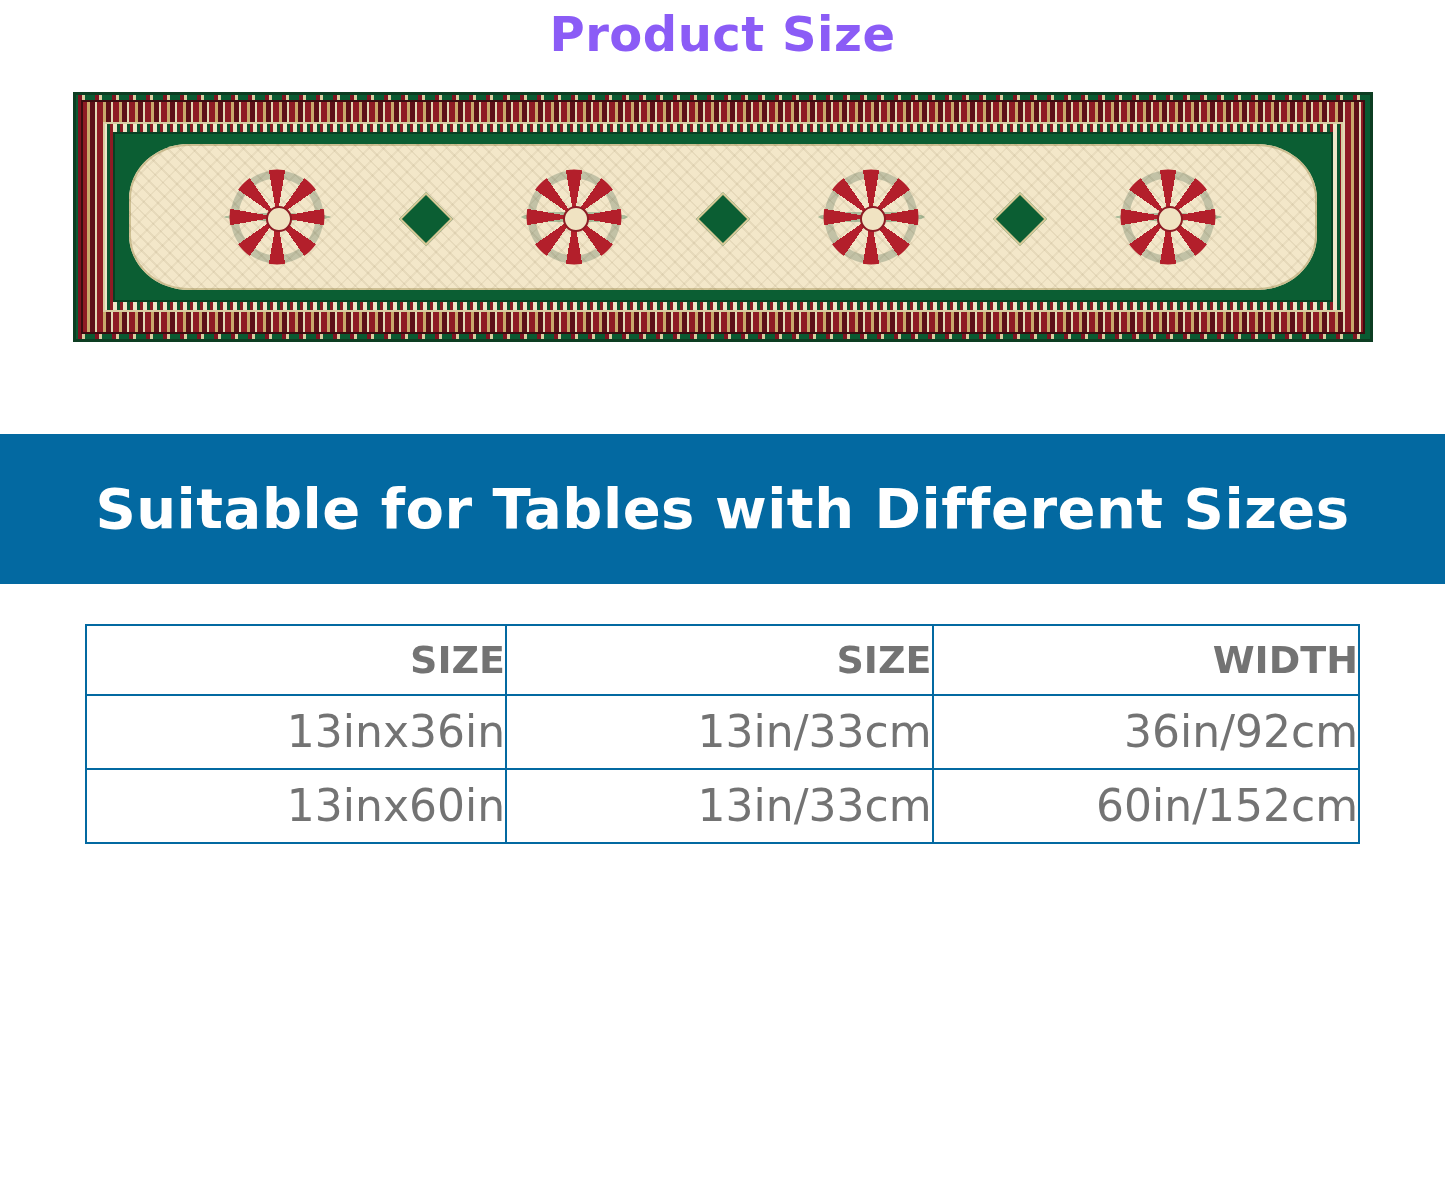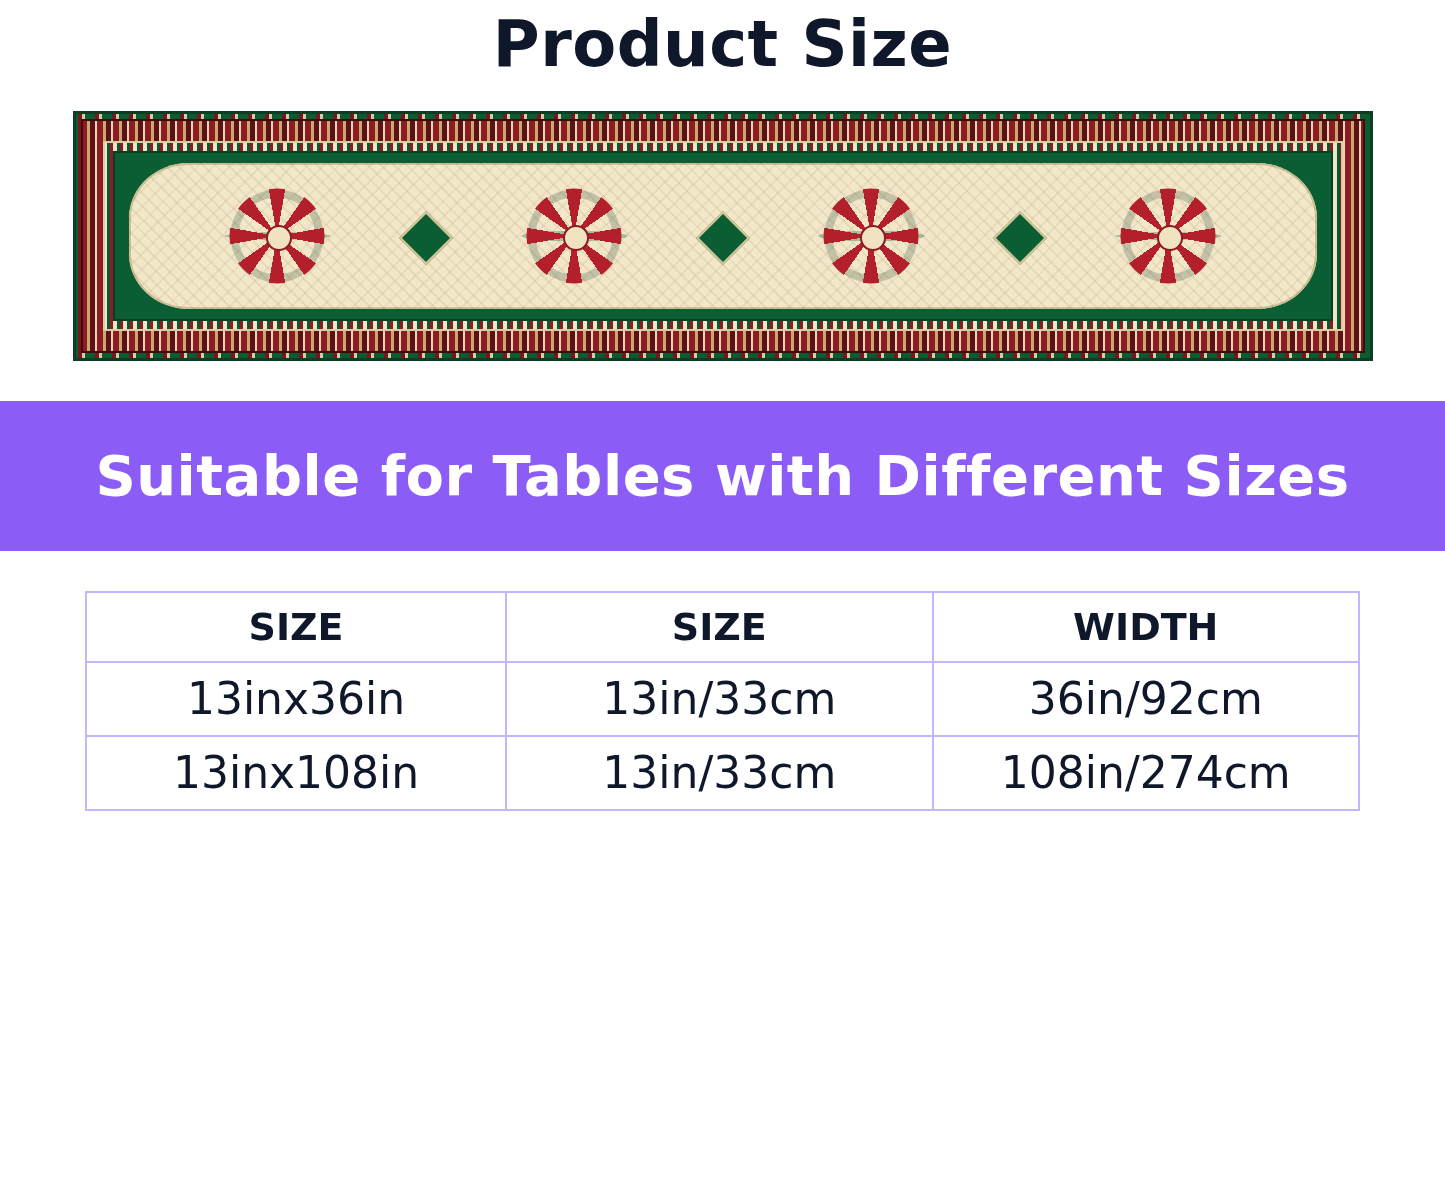--- a/index.html
+++ b/index.html
@@ -11,23 +11,23 @@
     width: 1445px;
     height: 1186px;
     font-family: "Liberation Sans", sans-serif;
     overflow: hidden;
     position: relative;
   }
 
   
   .page-title {
     text-align: center;
-    font-size: 64px;
+    font-size: 48px;
     font-weight: bold;
-    color: #0f172a;
+    color: #8b5cf6;
     letter-spacing: 0.5px;
     margin: 6px 0 0 0;
     line-height: 1.2;
     font-family: "DejaVu Sans", sans-serif;
   }
 
   
   .product-image-wrap {
     margin: 28px auto 0 auto;
     width: 1300px;
@@ -160,22 +160,22 @@
     top: 50%;
     width: 34px; height: 34px;
     margin-top: -17px;
     transform: translateX(-50%) rotate(45deg);
     background: #0b5e33;
     border: 2px solid #d6c896;
   }
 
   
   .banner {
-    margin-top: 40px;
-    background: #8b5cf6;
+    margin-top: 92px;
+    background: #0369a1;
     height: 150px;
     display: flex;
     align-items: center;
     justify-content: center;
   }
   .banner-text {
     color: #ffffff;
     font-size: 56px;
     font-weight: bold;
     letter-spacing: 0.5px;
@@ -188,23 +188,23 @@
     margin: 40px auto 0 auto;
     width: 1275px;
   }
   table.size-table {
     width: 100%;
     border-collapse: collapse;
     table-layout: fixed;
   }
   table.size-table th,
   table.size-table td {
-    border: 2px solid #c4b5fd;
-    text-align: center;
-    color: #0f172a;
+    border: 2px solid #0369a1;
+    text-align: right;
+    color: #737373;
     font-family: "DejaVu Sans", sans-serif;
     padding: 0;
   }
   table.size-table th {
     height: 68px;
     font-size: 38px;
     font-weight: bold;
   }
   table.size-table td {
     height: 72px;
@@ -272,19 +272,19 @@
         <th>WIDTH</th>
       </tr>
     </thead>
     <tbody>
       <tr>
         <td>13inx36in</td>
         <td>13in/33cm</td>
         <td>36in/92cm</td>
       </tr>
       <tr>
-        <td>13inx108in</td>
+        <td>13inx60in</td>
         <td>13in/33cm</td>
-        <td>108in/274cm</td>
+        <td>60in/152cm</td>
       </tr>
     </tbody>
   </table>
 </div>
 
 </body></html>

